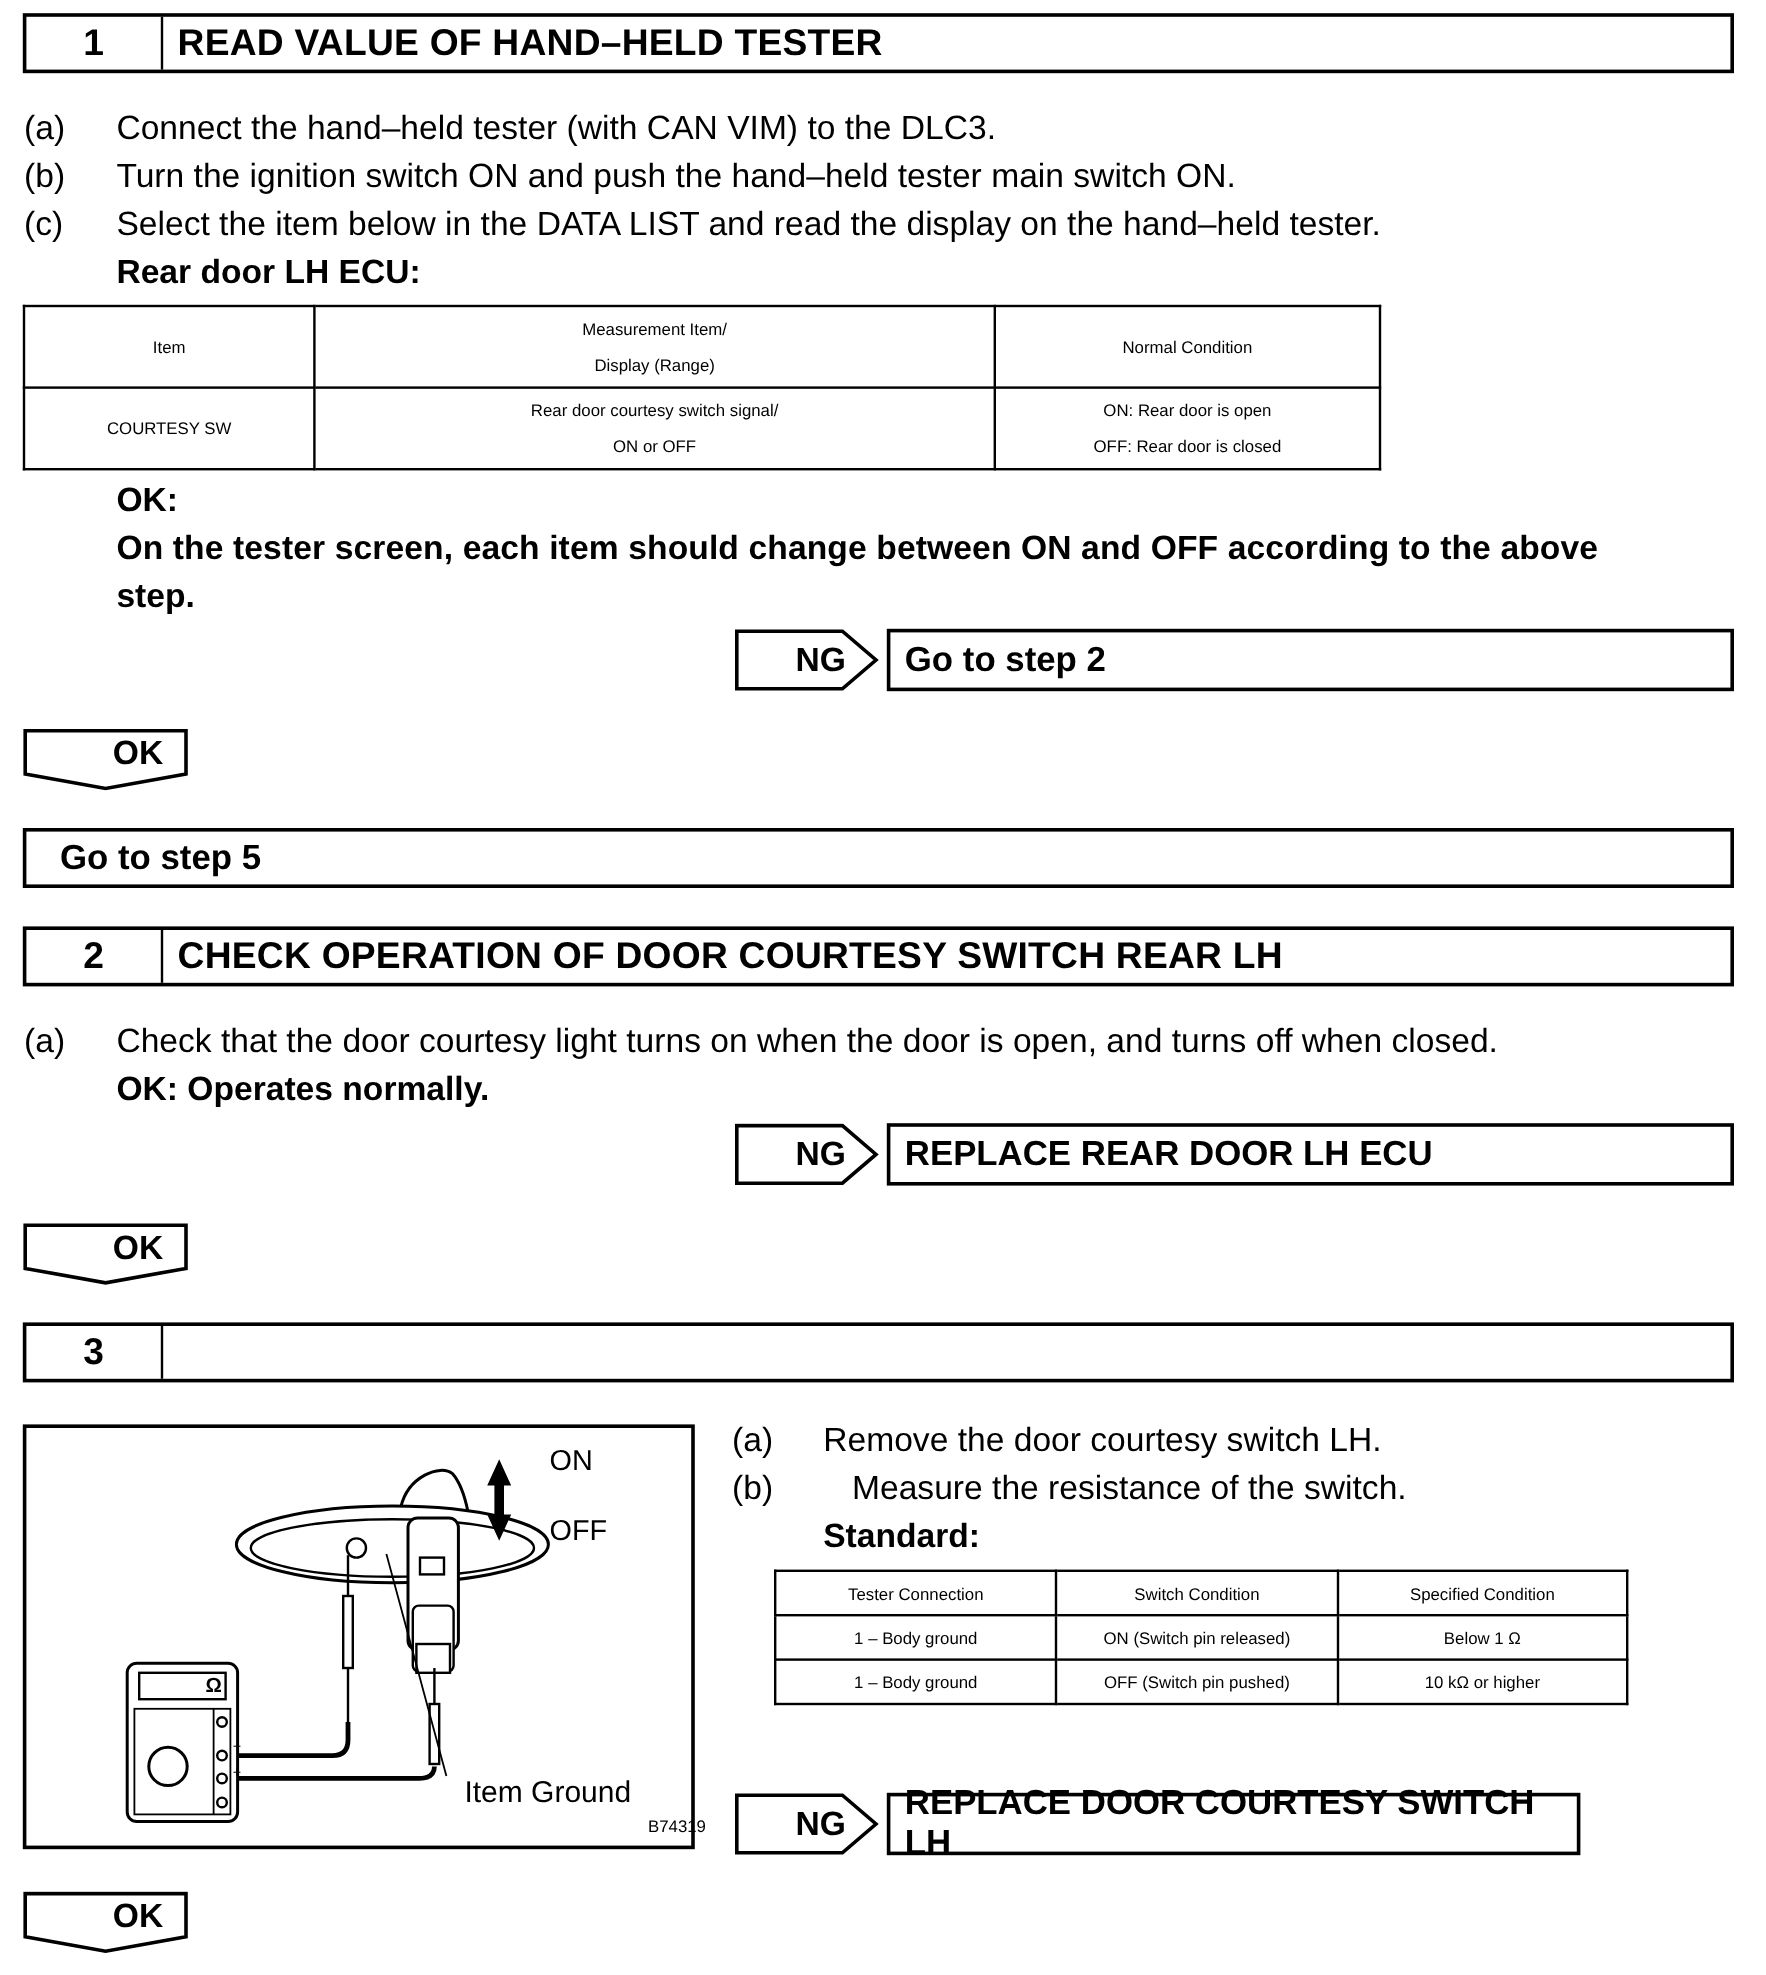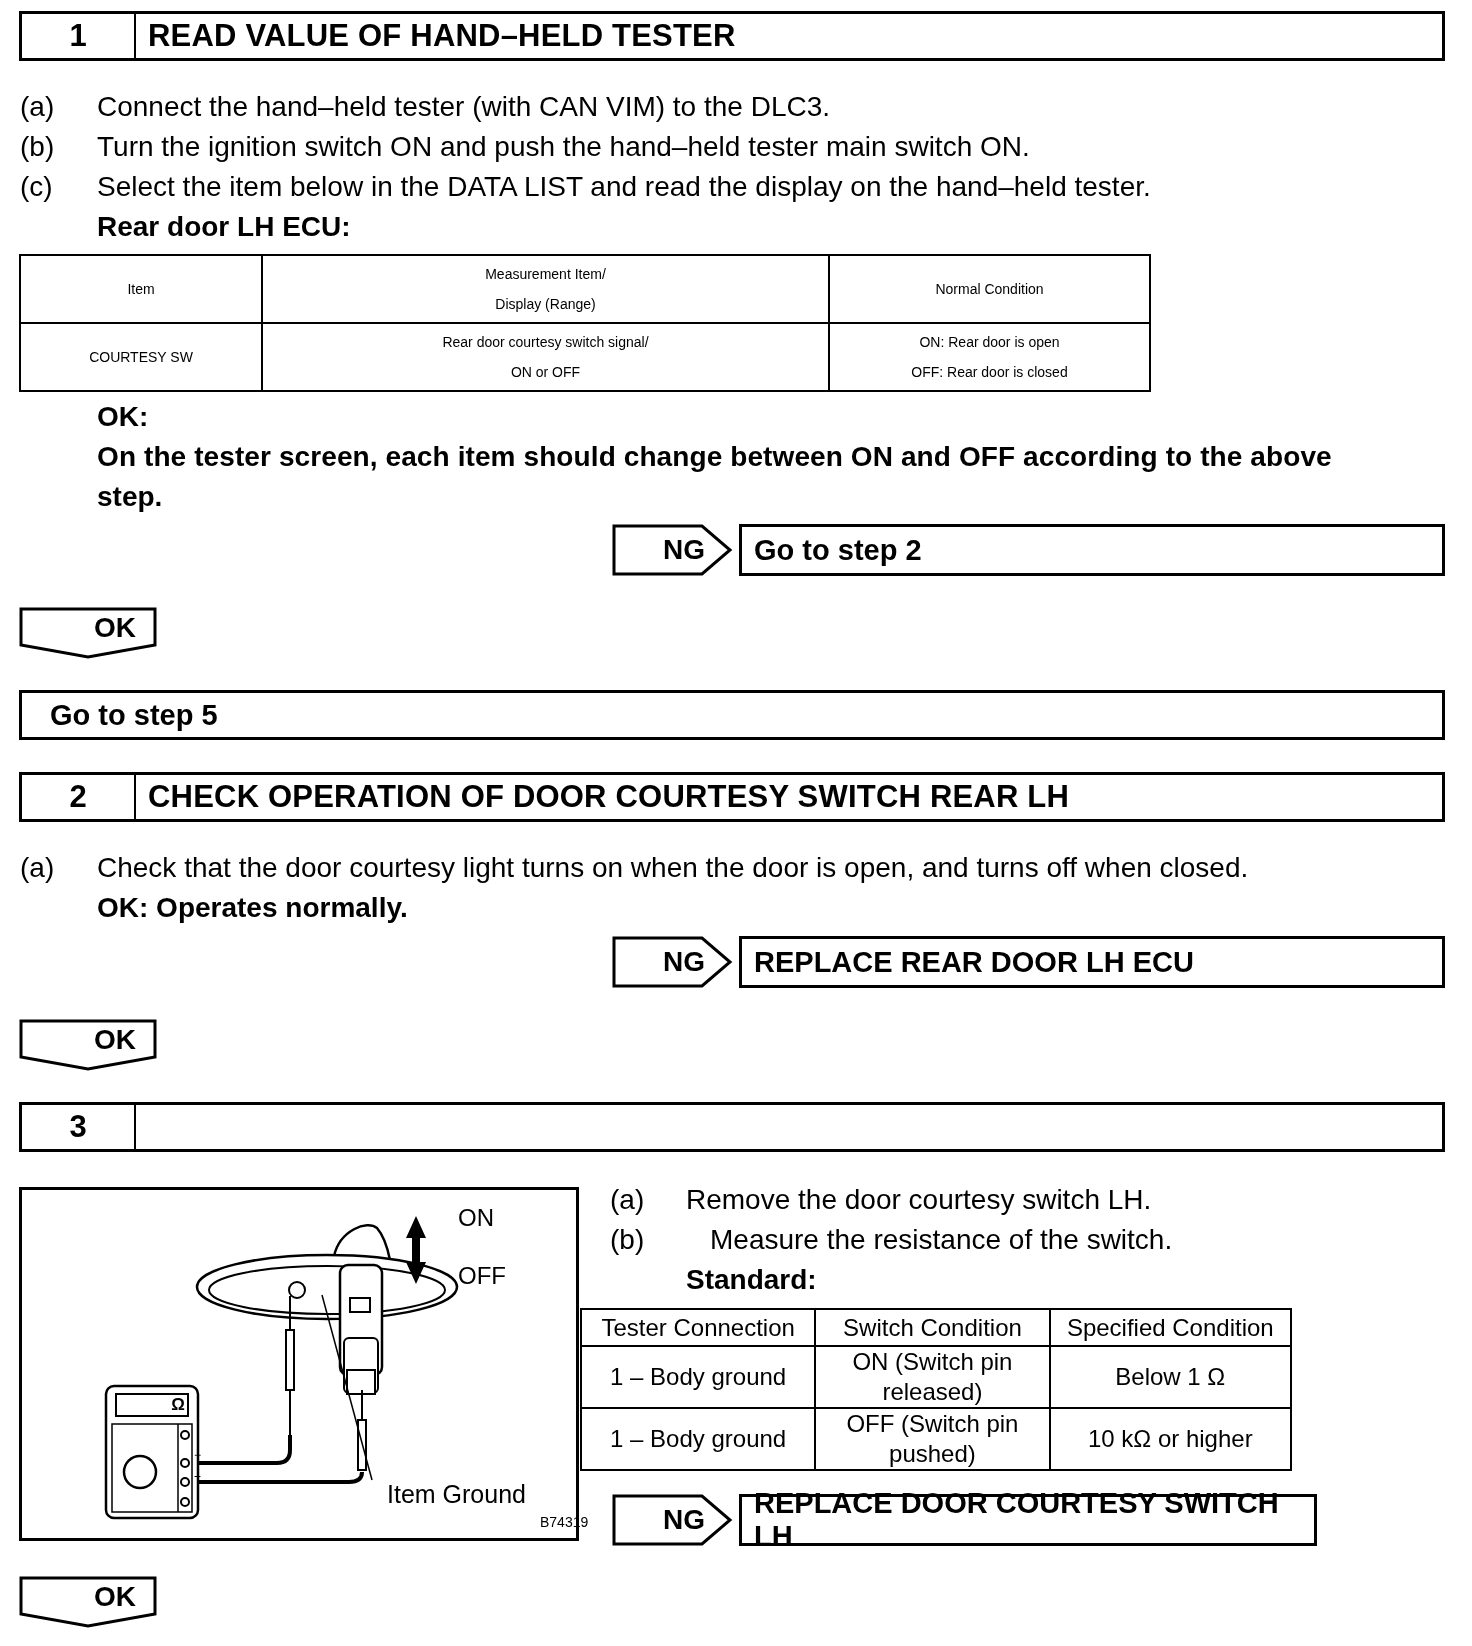--- a/index.html
+++ b/index.html
@@ -172,21 +172,21 @@
 <div class="line" style="top:1180px;">
   <span style="position:absolute; left:610px;">(a)</span>
   <span style="position:absolute; left:686px;">Remove the door courtesy switch LH.</span>
 </div>
 <div class="line" style="top:1220px;">
   <span style="position:absolute; left:610px;">(b)</span>
   <span style="position:absolute; left:710px;">Measure the resistance of the switch.</span>
 </div>
 <div class="line bold" style="top:1260px; left:686px;">Standard:</div>
 
-<table class="spec" style="left:580px; top:1308px; width:712px; font-size:24px;">
+<table class="spec" style="left:645px; top:1308px; width:712px; font-size:14px;">
   <tbody>
       <tr style="height:37px;">
     <td style="width:33%;">Tester Connection</td>
     <td style="width:33%;">Switch Condition</td>
     <td>Specified Condition</td>
   </tr>
   <tr style="height:37px;">
     <td>1 – Body ground</td>
     <td>ON (Switch pin released)</td>
     <td>Below 1 Ω</td>

